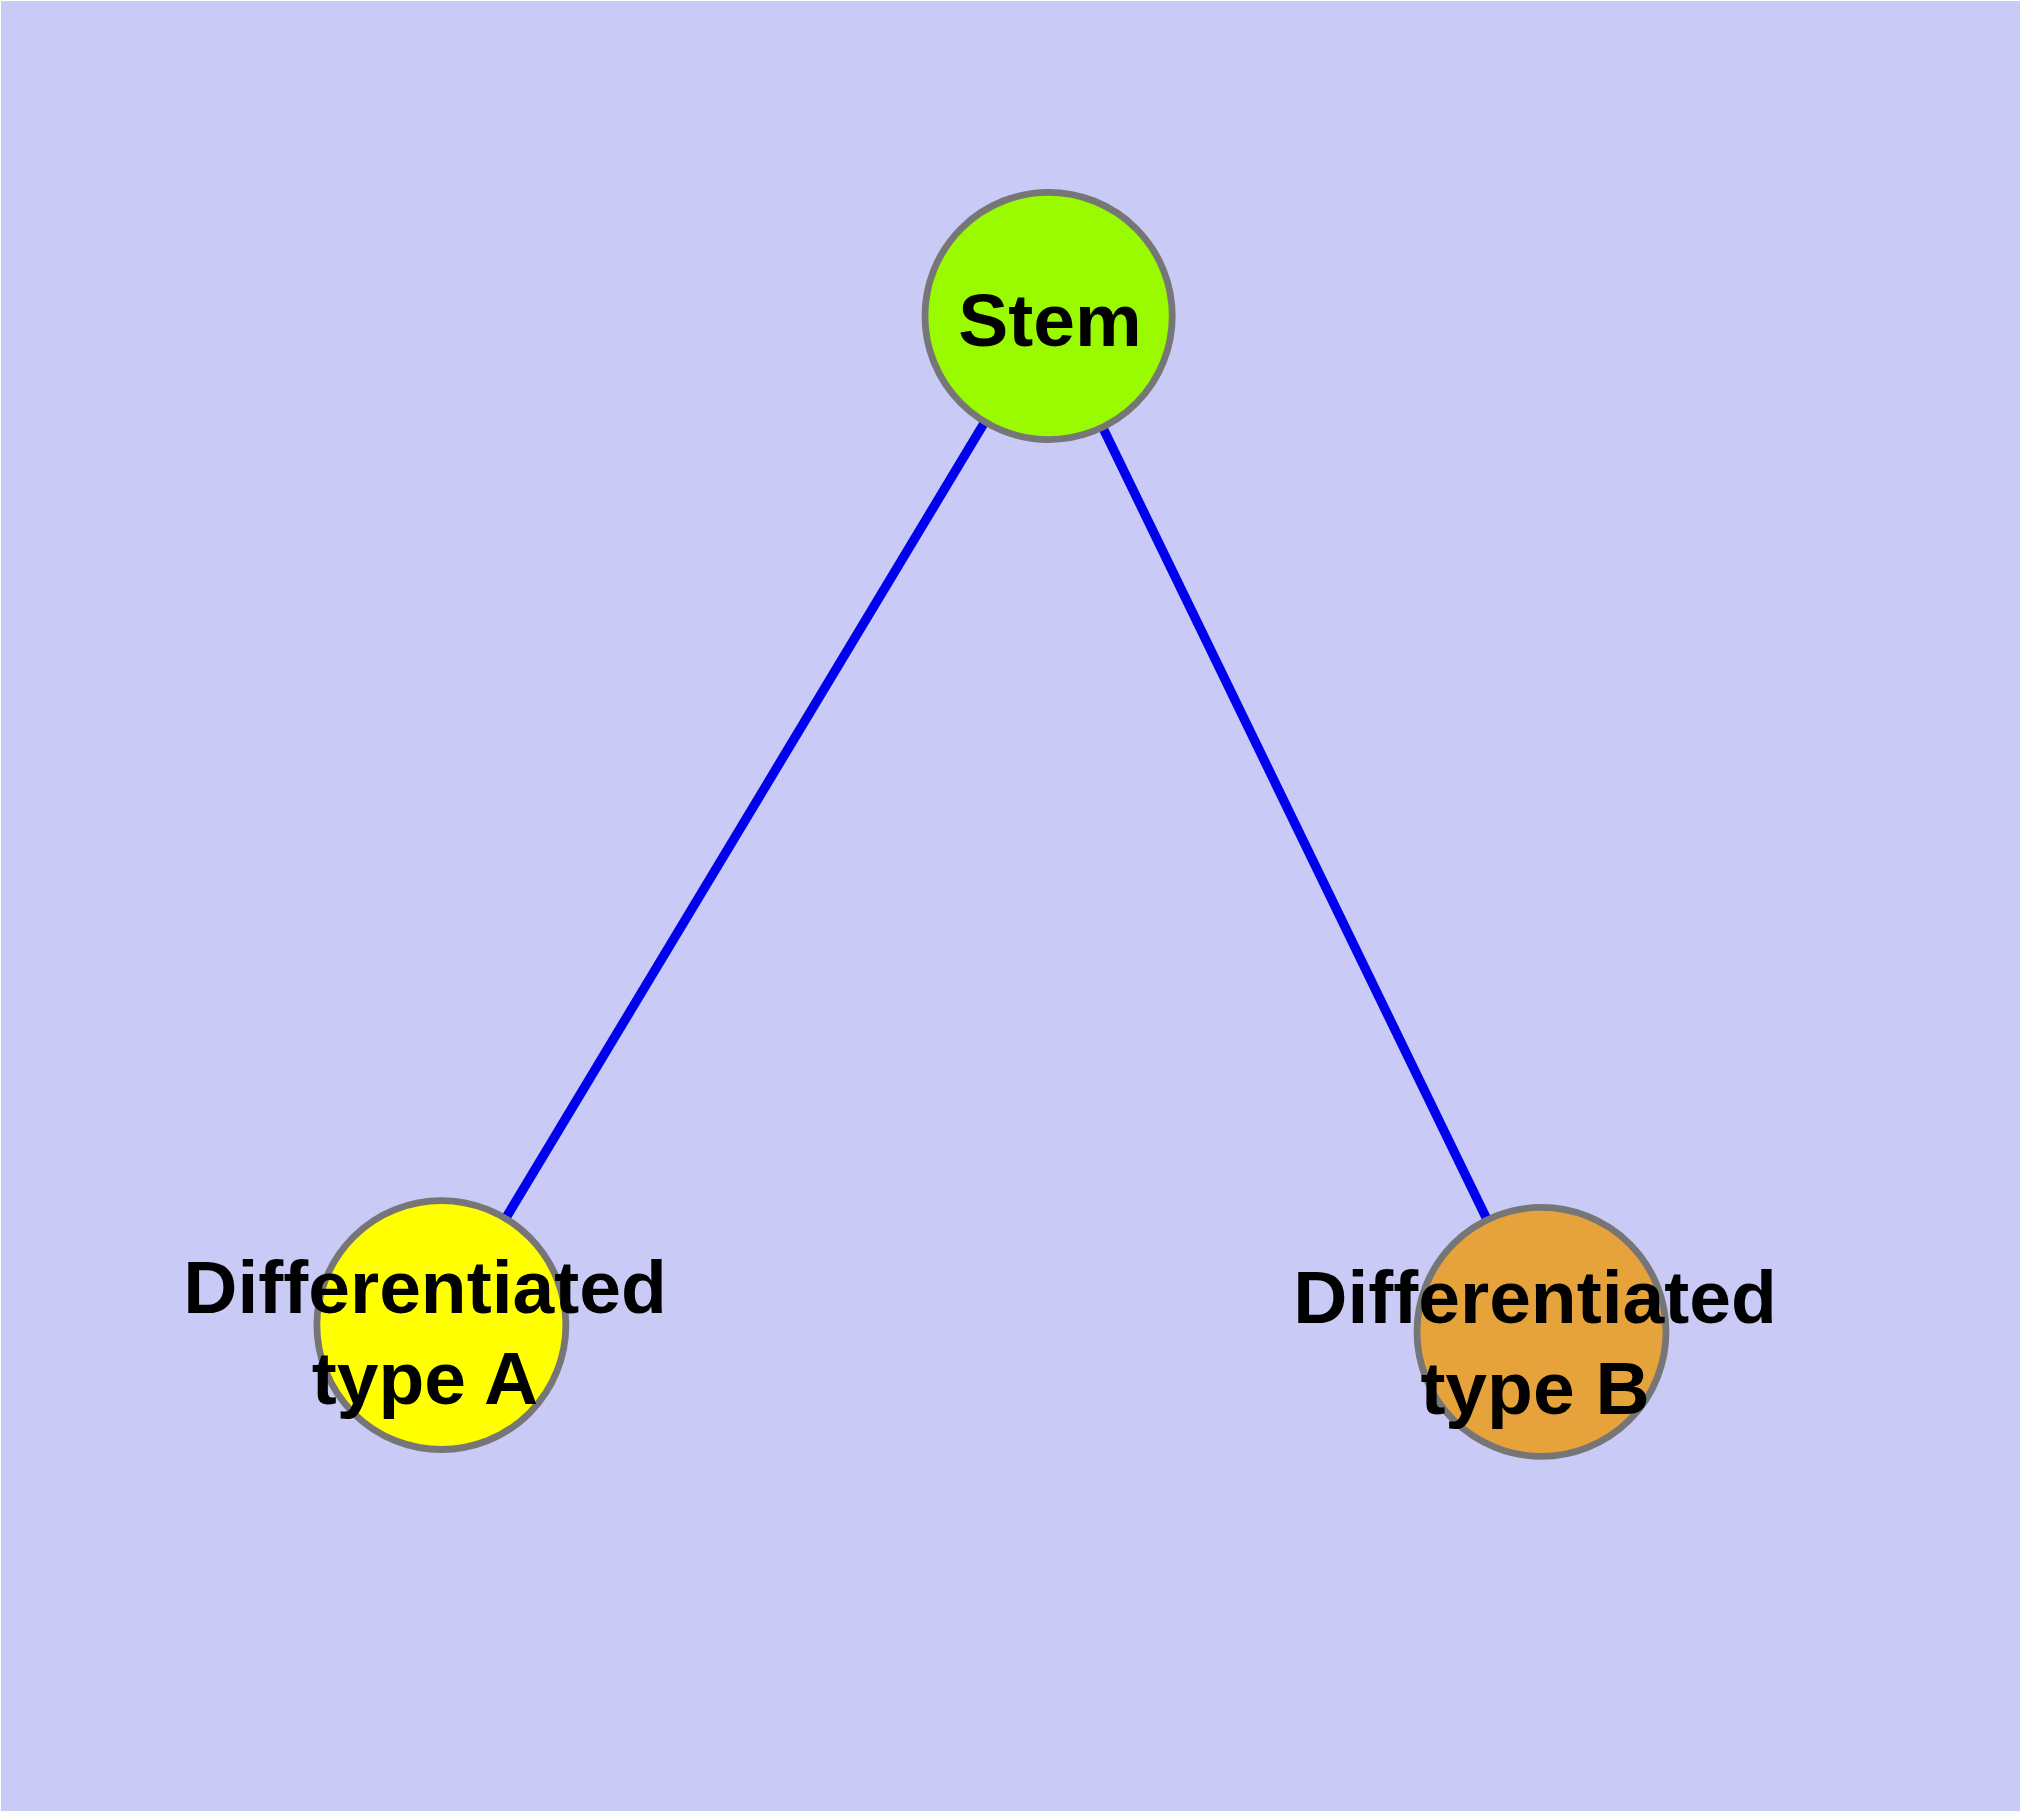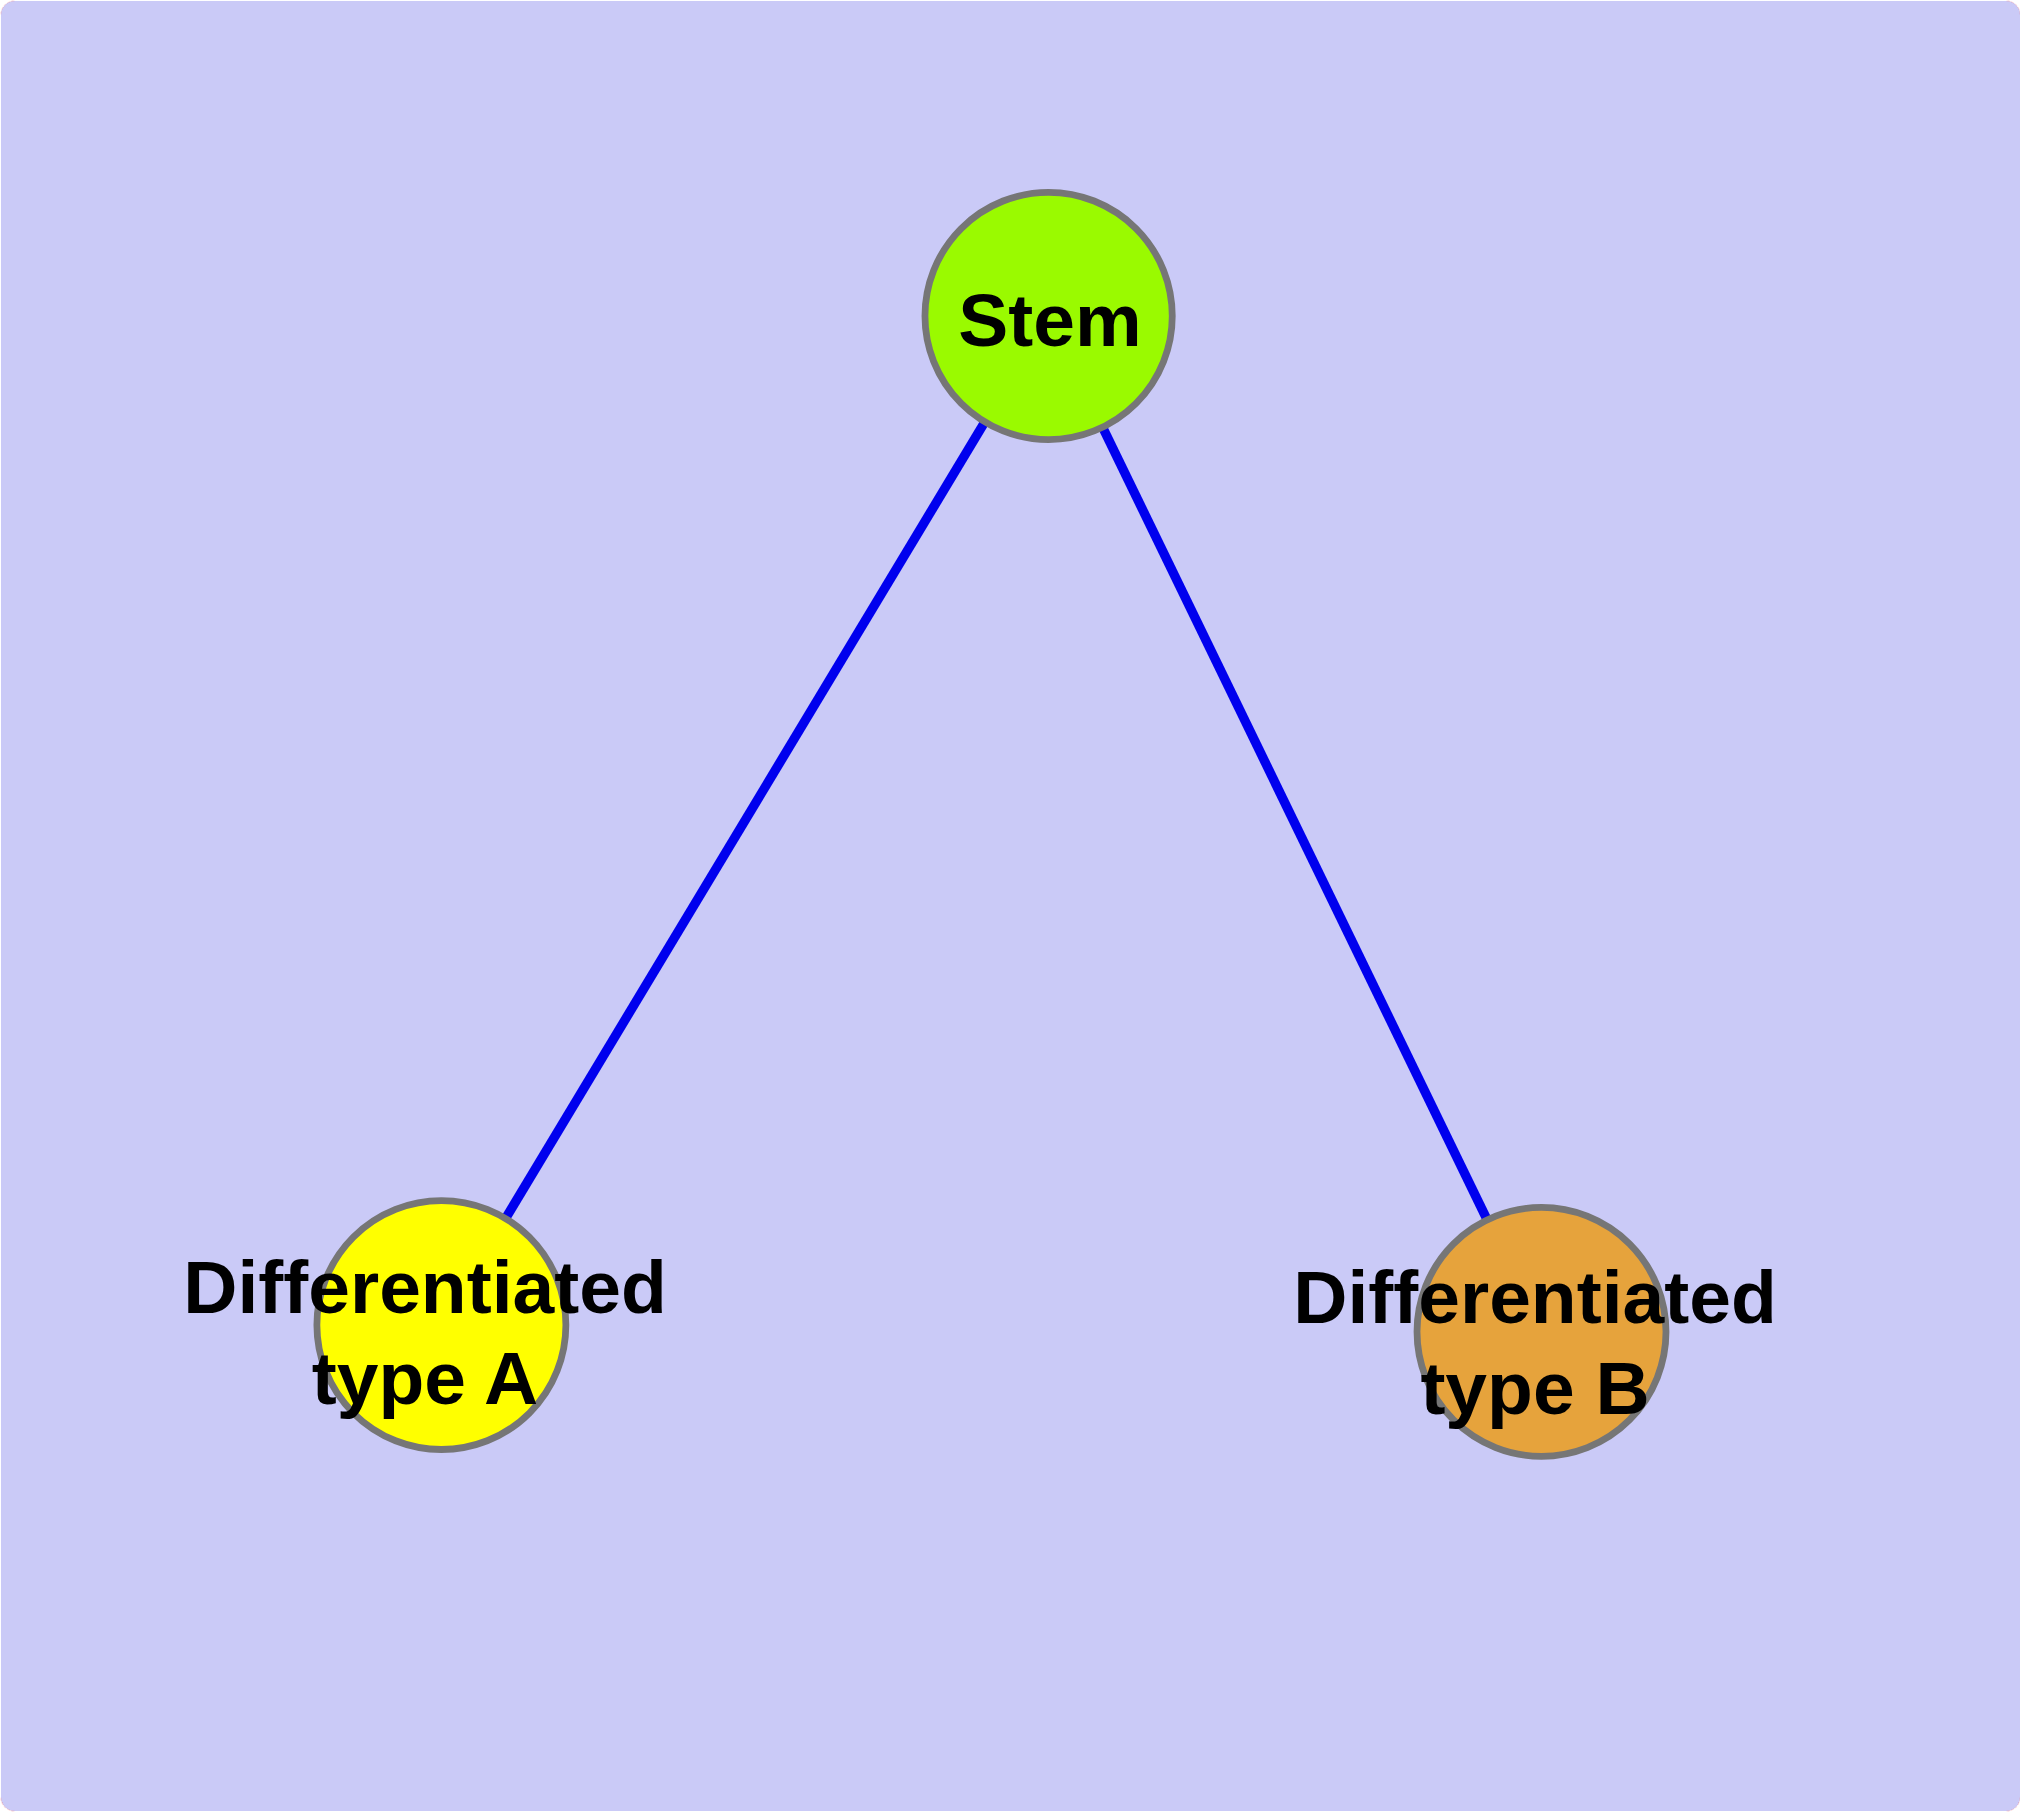--- a/index.html
+++ b/index.html
@@ -29,21 +29,21 @@
     transform: translate(-50%, -50%);
     font-weight: 700;
     text-align: center;
     white-space: pre-line;
     user-select: none;
   }
 </style>
 </head>
 <body>
 
-<div class="stage" style="background: #ef4444; border-radius: 15px;">
+<div class="stage" style="background: #ef4444;">
   <svg class="layer" viewBox="0 0 2384 2138" preserveAspectRatio="none">
     <rect x="0" y="0" width="2384" height="2138" fill="#CACAF7"></rect>
     <g>
       <line x1="1237" y1="372" x2="520" y2="1564" stroke="#0000EE" stroke-width="11"></line>
       <line x1="1237" y1="372" x2="1819" y2="1572" stroke="#0000EE" stroke-width="11"></line>
     </g>
     <g>
       <circle cx="1237" cy="372" r="146" fill="#9AFA00" stroke="#767676" stroke-width="8"></circle>
       <circle cx="520" cy="1564" r="147" fill="#FFFF00" stroke="#767676" stroke-width="8"></circle>
       <circle cx="1819" cy="1572" r="147" fill="#E6A33C" stroke="#767676" stroke-width="8"></circle>

